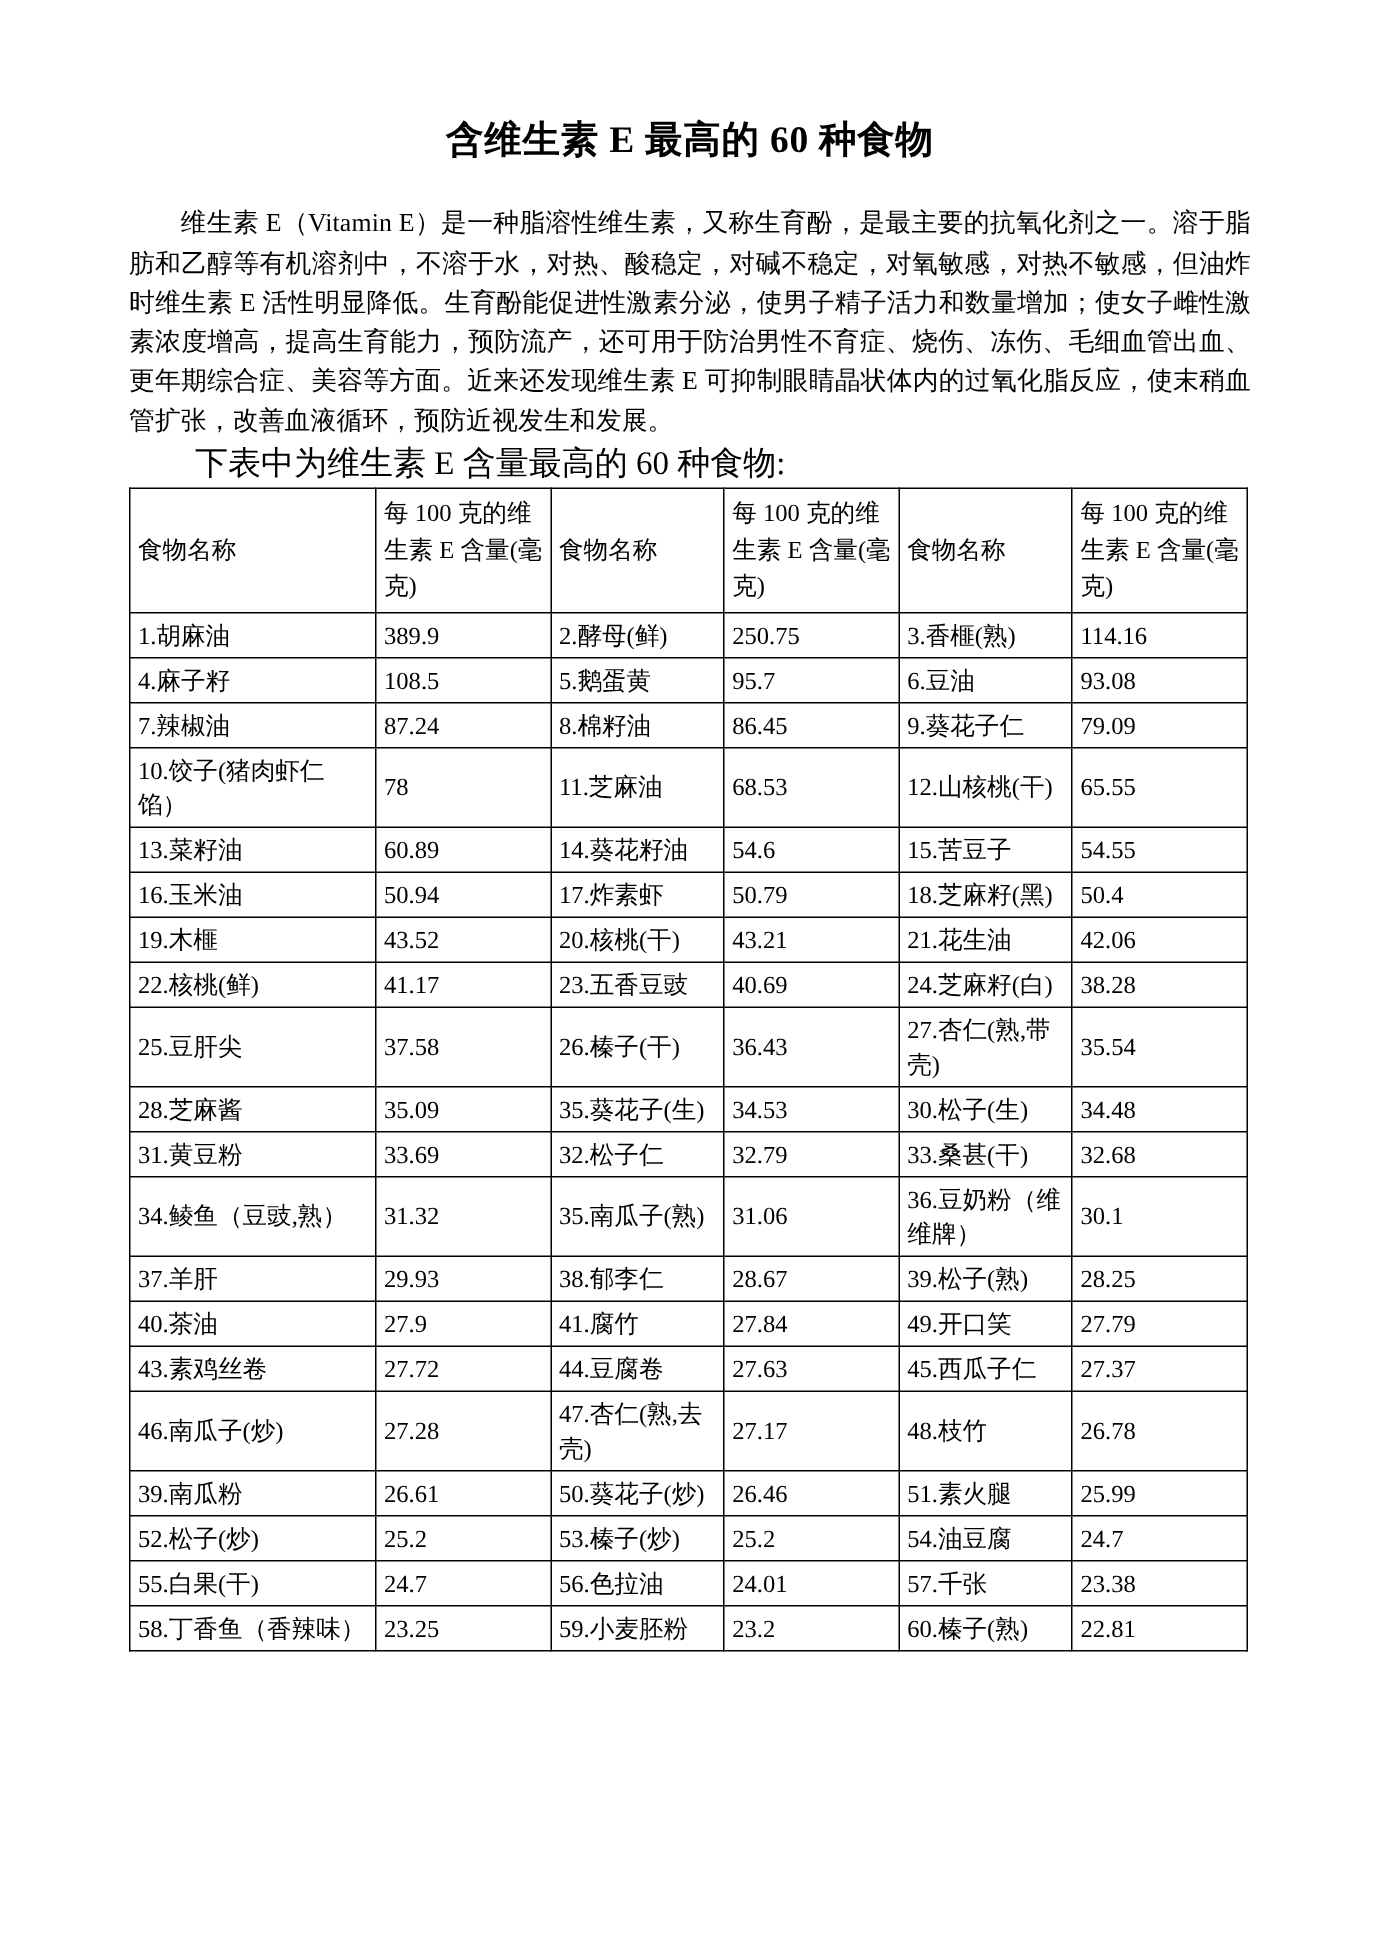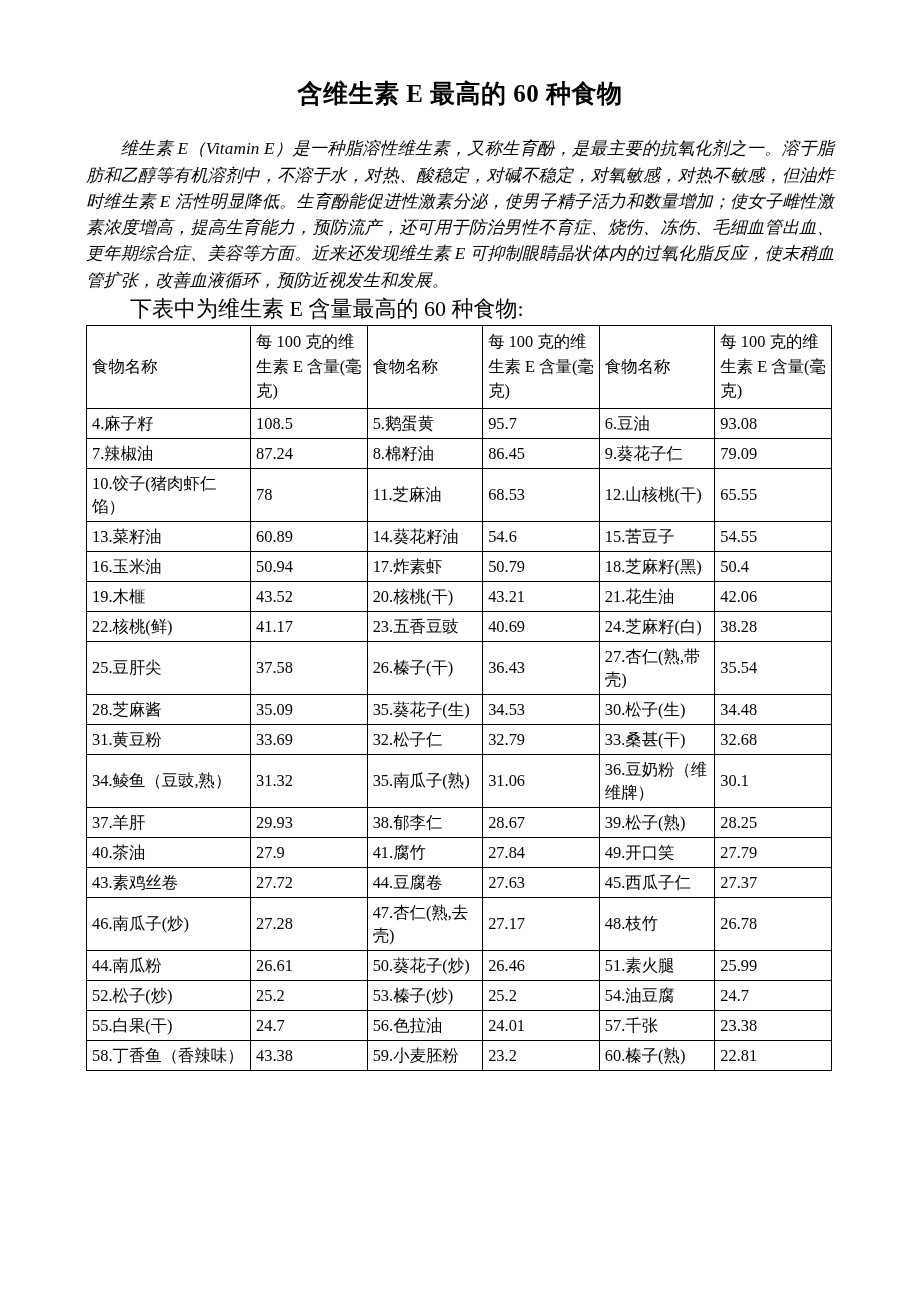--- a/index.html
+++ b/index.html
@@ -32,21 +32,20 @@
   }
   .intro {
     margin: 0;
     padding-top: 27px;
     font-size: 17.2px;
     line-height: 26.3px;
     text-align: justify;
     text-justify: inter-ideograph;
     text-indent: 2em;
     letter-spacing: 0.1px;
-    font-style: italic;
   }
   .lead-in {
     margin: 0;
     padding-top: 2px;
     font-size: 22px;
     line-height: 26.3px;
     text-indent: 2em;
   }
   .food-table {
     margin-top: 3px;
@@ -100,20 +99,28 @@
     <tbody id="table-body">
         <tr class="header">
           <td>食物名称</td>
           <td>每 100 克的维生素 E 含量(毫克)</td>
           <td>食物名称</td>
           <td>每 100 克的维生素 E 含量(毫克)</td>
           <td>食物名称</td>
           <td>每 100 克的维生素 E 含量(毫克)</td>
         </tr>
         <tr>
+          <td class="namecell">1.胡麻油</td>
+          <td>389.9</td>
+          <td class="namecell">2.酵母(鲜)</td>
+          <td>250.75</td>
+          <td class="namecell">3.香榧(熟)</td>
+          <td>114.16</td>
+        </tr>
+        <tr>
           <td class="namecell">4.麻子籽</td>
           <td>108.5</td>
           <td class="namecell">5.鹅蛋黄</td>
           <td>95.7</td>
           <td class="namecell">6.豆油</td>
           <td>93.08</td>
         </tr>
         <tr>
           <td class="namecell">7.辣椒油</td>
           <td>87.24</td>
@@ -220,21 +227,21 @@
         </tr>
         <tr>
           <td class="namecell">46.南瓜子(炒)</td>
           <td>27.28</td>
           <td class="namecell">47.杏仁(熟,去壳)</td>
           <td>27.17</td>
           <td class="namecell">48.枝竹</td>
           <td>26.78</td>
         </tr>
         <tr>
-          <td class="namecell">44.南瓜粉</td>
+          <td class="namecell">39.南瓜粉</td>
           <td>26.61</td>
           <td class="namecell">50.葵花子(炒)</td>
           <td>26.46</td>
           <td class="namecell">51.素火腿</td>
           <td>25.99</td>
         </tr>
         <tr>
           <td class="namecell">52.松子(炒)</td>
           <td>25.2</td>
           <td class="namecell">53.榛子(炒)</td>
@@ -245,21 +252,21 @@
         <tr>
           <td class="namecell">55.白果(干)</td>
           <td>24.7</td>
           <td class="namecell">56.色拉油</td>
           <td>24.01</td>
           <td class="namecell">57.千张</td>
           <td>23.38</td>
         </tr>
         <tr>
           <td class="namecell">58.丁香鱼（香辣味）</td>
-          <td>43.38</td>
+          <td>23.25</td>
           <td class="namecell">59.小麦胚粉</td>
           <td>23.2</td>
           <td class="namecell">60.榛子(熟)</td>
           <td>22.81</td>
         </tr>
       </tbody>
   </table>
 
 </div>
 

